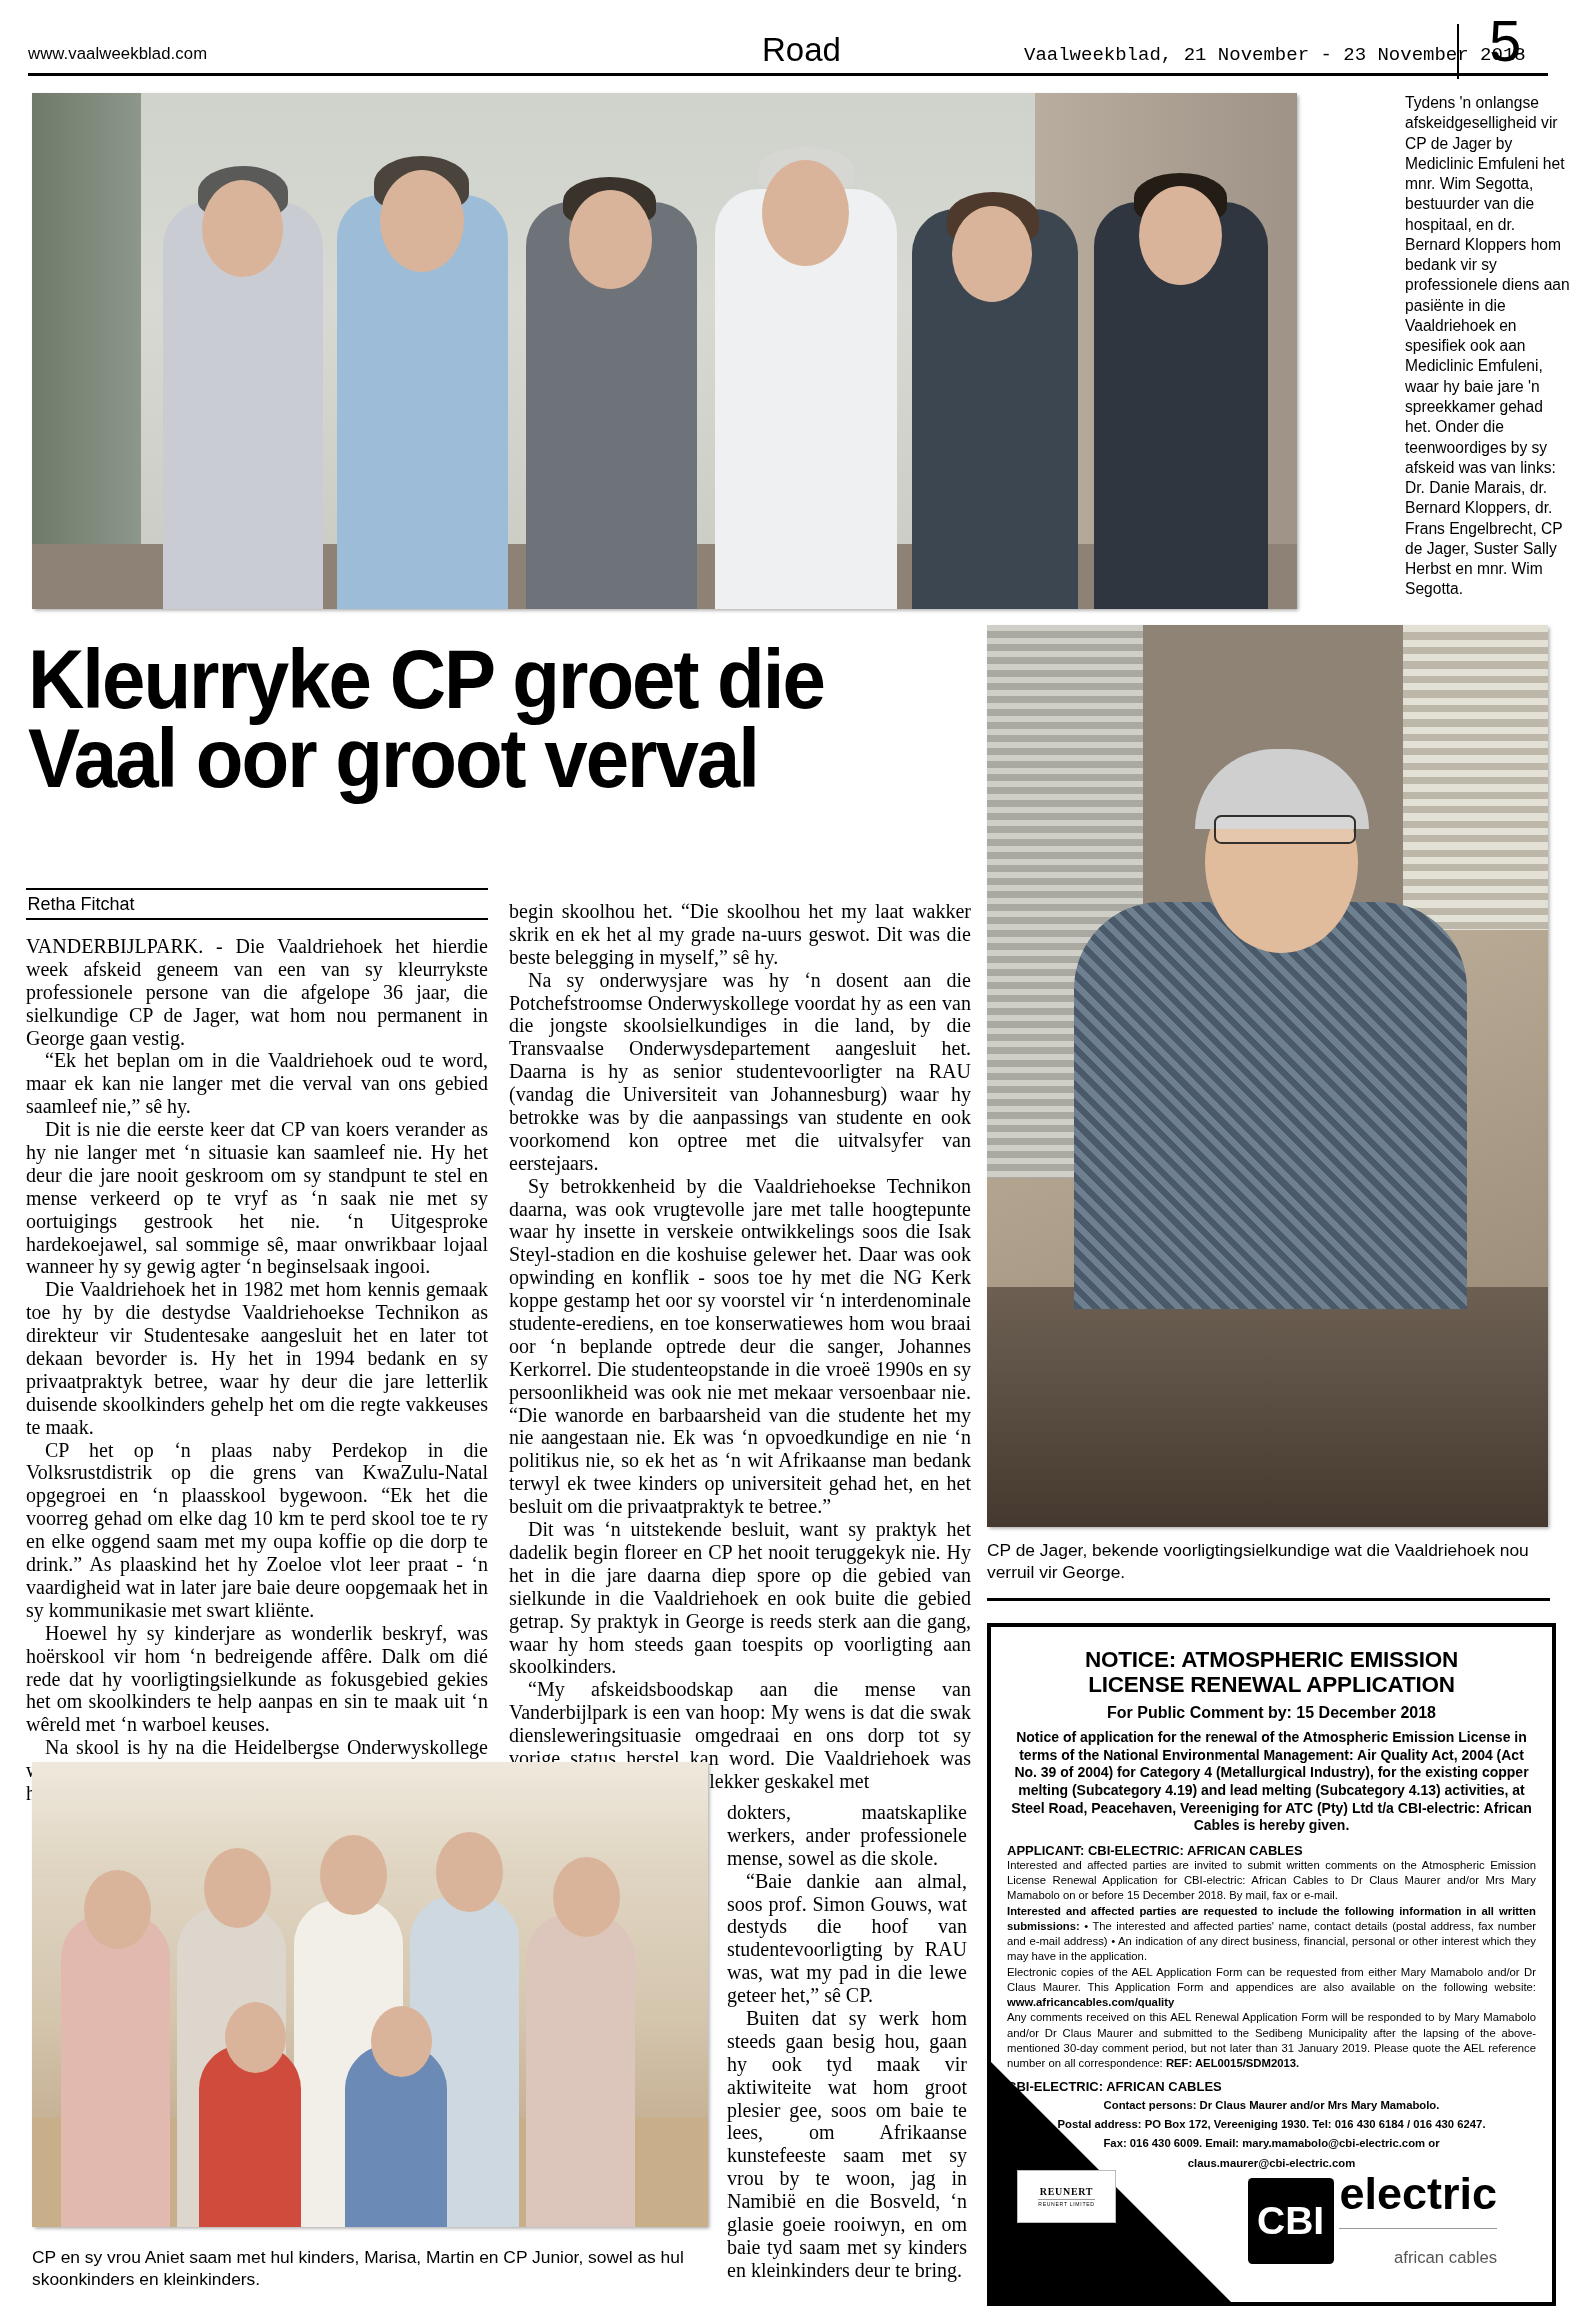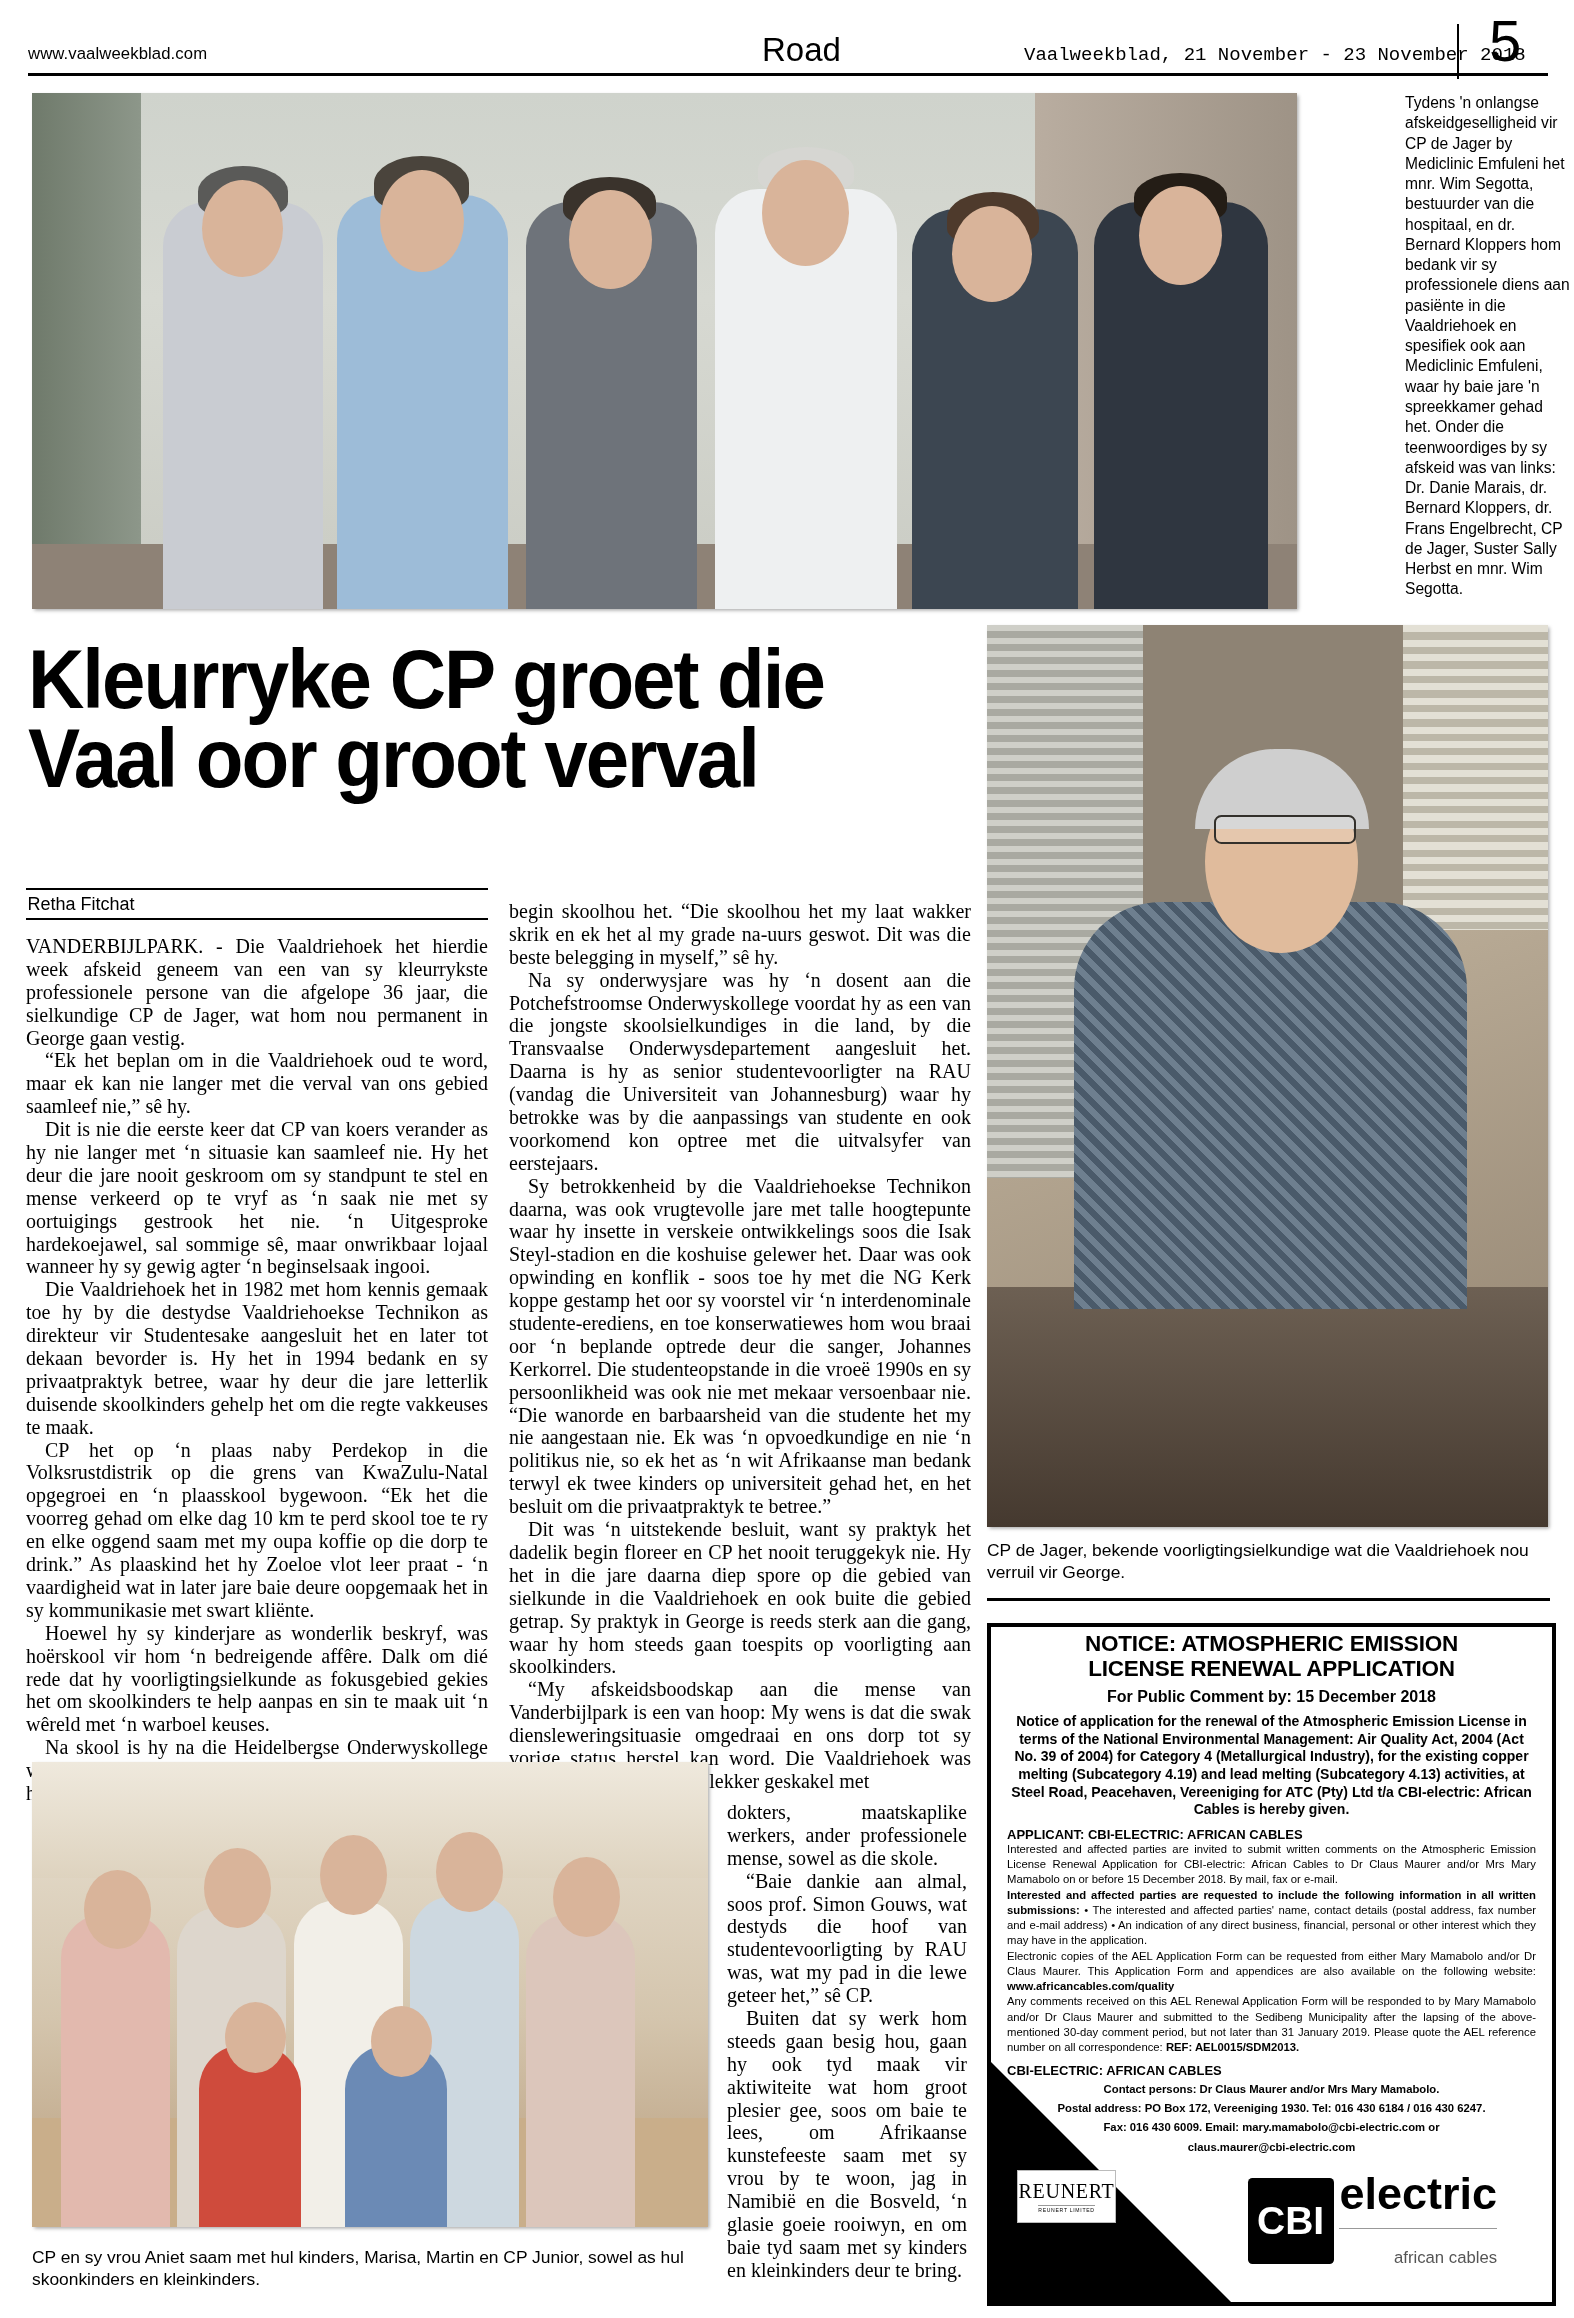--- a/index.html
+++ b/index.html
@@ -70,35 +70,35 @@
   .pf-ground{position:absolute;left:0;bottom:0;width:100%;height:109px;background:#c9ae8a;}
 
   
   .cap{font-family:"Liberation Sans",sans-serif;font-size:17.4px;line-height:1.26;}
   .cap-portrait{position:absolute;left:987px;top:1540px;width:563px;}
   .cap-family{position:absolute;left:32px;top:2247px;width:698px;}
   .cap-rule{position:absolute;left:987px;top:1598px;width:563px;height:2.9px;background:#000;}
 
   
   .ad{position:absolute;left:987px;top:1623px;width:561px;height:675px;border:4.4px solid #000;background:#fff;overflow:hidden;}
-  .ad-inner{position:absolute;inset:0;padding:4px 16px 0 16px;box-sizing:border-box;
+  .ad-inner{position:absolute;inset:0;padding:20px 16px 0 16px;box-sizing:border-box;
     font-family:"Liberation Sans",sans-serif;color:#000;}
   .ad-t1{font-size:22.5px;font-weight:bold;text-align:center;line-height:1.12;letter-spacing:-0.2px;}
   .ad-t2{font-size:16px;font-weight:bold;text-align:center;margin-top:6.5px;}
   .ad-t3{font-size:14px;font-weight:bold;text-align:center;line-height:1.26;margin-top:7.3px;}
   .ad-applicant{font-size:13px;font-weight:bold;margin-top:8px;}
   .ad-p{font-size:11.3px;line-height:1.35;text-align:justify;margin-top:0;}
   .ad-p b{font-weight:bold;}
   .ad-co{font-size:13px;font-weight:bold;margin-top:8px;}
   .ad-contact{font-size:11.3px;font-weight:bold;line-height:1.38;text-align:center;margin-top:3.6px;}
   .ad-wedge{position:absolute;left:0;bottom:0;width:240px;height:240px;background:#000;
     clip-path:polygon(0 0,0 100%,100% 100%);}
   .reunert{position:absolute;left:26px;bottom:79px;width:97px;height:51px;background:#fff;border:1.5px solid #bbb;
     display:flex;flex-direction:column;align-items:center;justify-content:center;}
-  .reunert .r1{font-family:"Liberation Serif",serif;font-size:20px;letter-spacing:0.7px;}
+  .reunert .r1{font-family:"Liberation Serif",serif;font-size:10px;letter-spacing:0.7px;font-weight:bold;}
   .reunert .r2{font-family:"Liberation Sans",sans-serif;font-size:5.1px;letter-spacing:0.7px;border-top:0.7px solid #999;margin-top:1.5px;padding-top:1.5px;}
   .cbi{position:absolute;right:20.4px;bottom:23px;width:284px;height:116px;display:flex;align-items:center;}
   .cbi-mark{width:86px;height:86px;background:#000;color:#fff;font-family:"Liberation Sans",sans-serif;
     font-weight:bold;font-size:39px;display:flex;align-items:center;justify-content:center;border-radius:4.4px;}
   .cbi-txt{margin-left:5.8px;}
   .cbi-e{font-family:"Liberation Sans",sans-serif;font-weight:bold;font-size:45px;line-height:.9;}
   .cbi-ac{font-family:Liberation Sans, sans-serif;font-size:16.7px;color:#555;text-align:right;border-top:1.5px solid #999;padding-top:19px;margin-top:13px;}
 </style>
 </head>
 <body>

